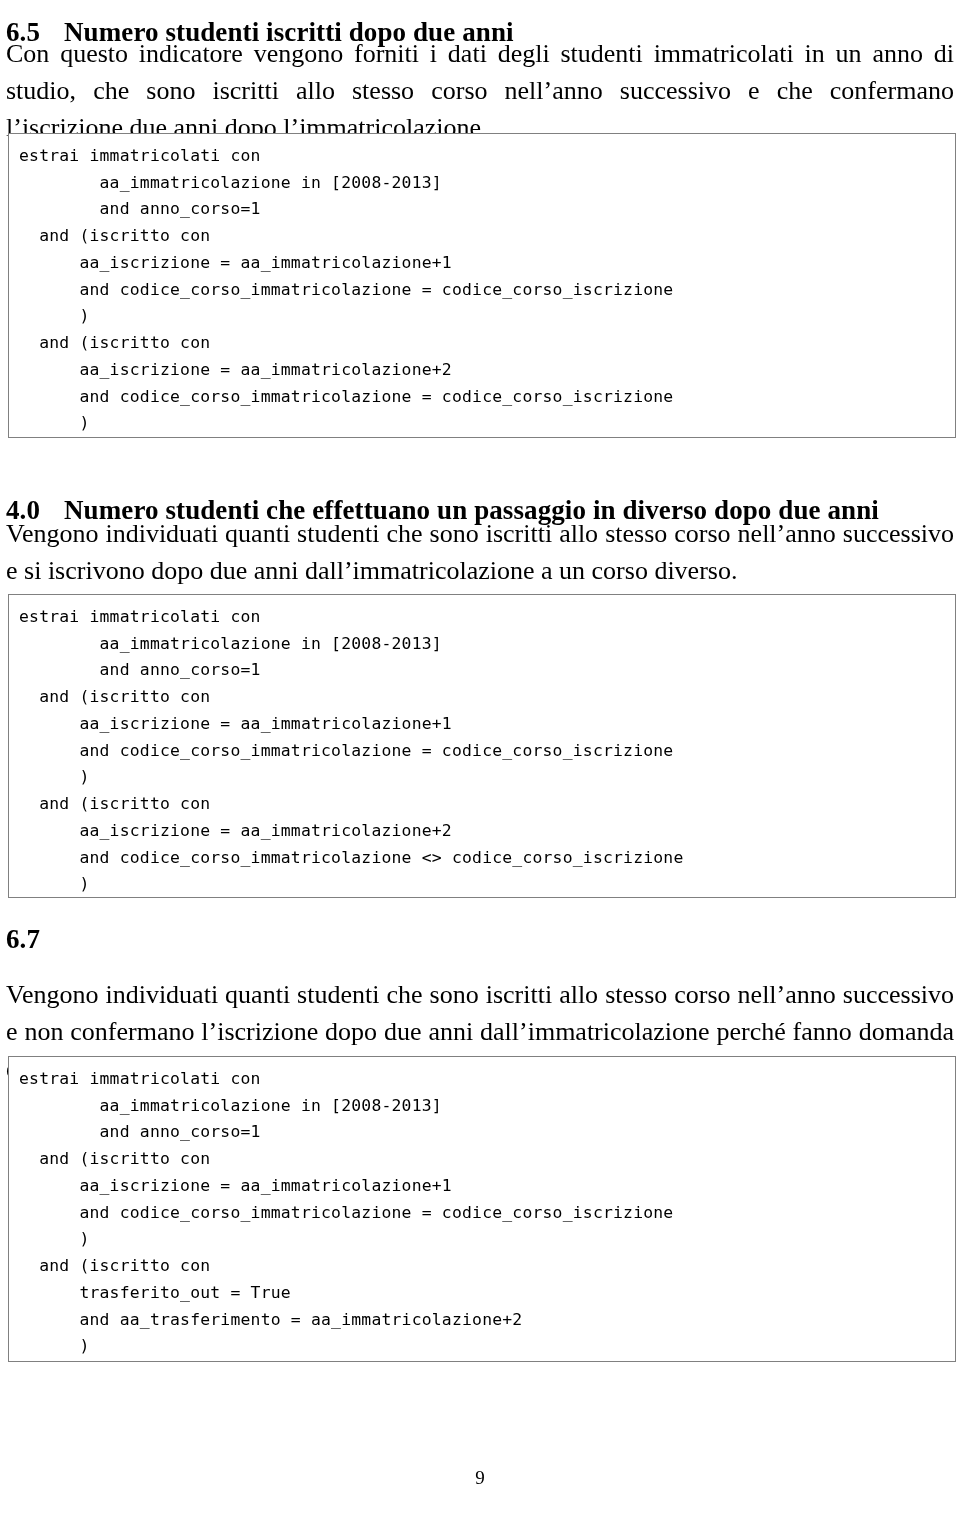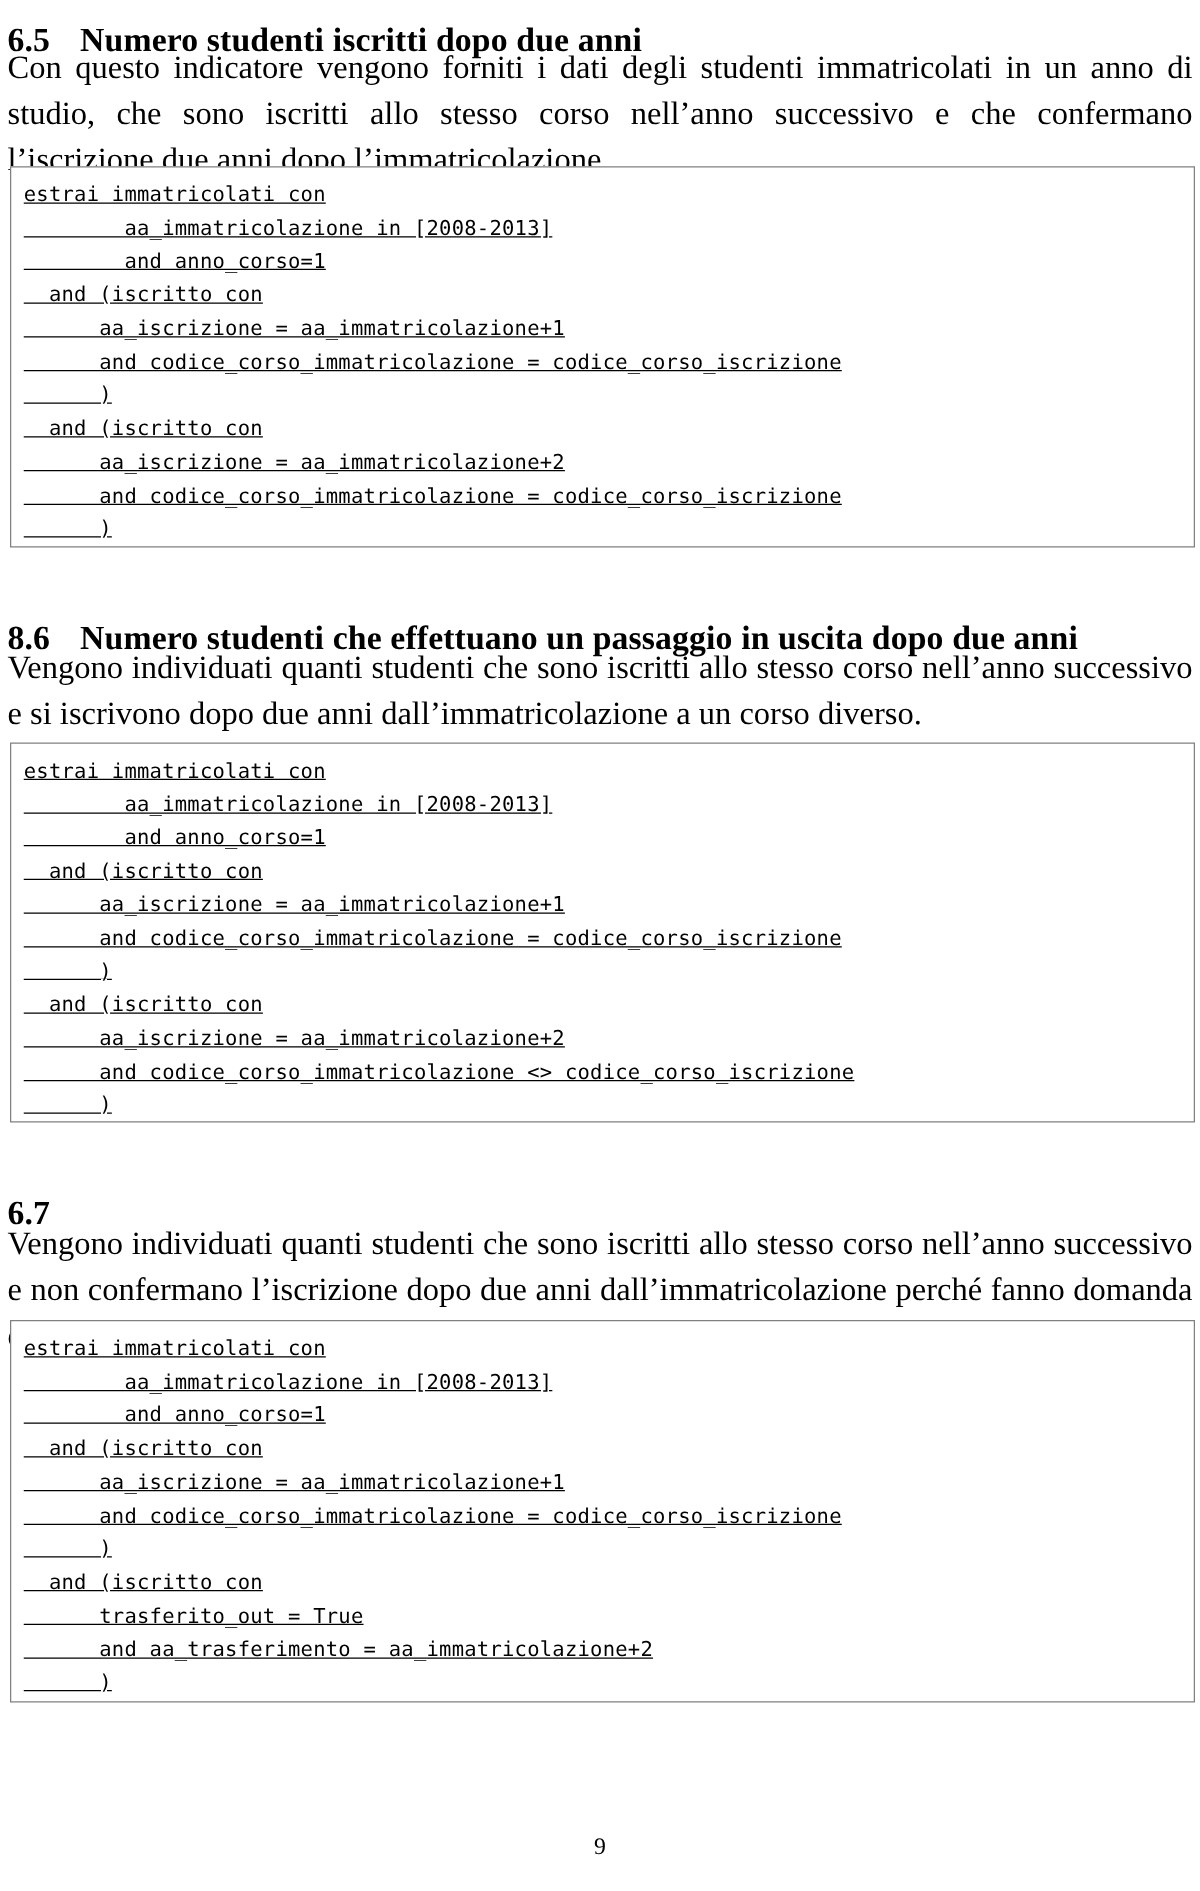--- a/index.html
+++ b/index.html
@@ -55,21 +55,20 @@
     hyphens: none;
   }
 
   
   .code-box {
     border: 1px solid #808080;
     background: #ffffff;
     box-sizing: border-box;
     padding: 9px 10px 10px 10px;
     width: 948px;
-    text-decoration: underline;
   }
   .code-box pre {
     margin: 0;
     font-family: "DejaVu Sans Mono", "Liberation Mono", monospace;
     font-size: 16.4px;
     line-height: 1.63;
     white-space: pre;
     color: #000000;
     letter-spacing: 0.2px;
   }
@@ -86,21 +85,21 @@
   }
 
   
   .abs { position: absolute; }
   #h65   { left: 6px;  top: -4px;   width: 948px; }
   #p65   { left: 6px;  top: 36px;   width: 948px; }
   #box65 { left: 8px;  top: 133px;  height: 305px; }
   #h66   { left: 6px;  top: 474px;  width: 948px; }
   #p66   { left: 6px;  top: 516px;  width: 948px; }
   #box66 { left: 8px;  top: 594px;  height: 304px; }
-  #h67   { left: 6px;  top: 934px;  width: 948px; }
+  #h67   { left: 6px;  top: 903px;  width: 948px; }
   #p67   { left: 6px;  top: 977px;  width: 948px; }
   #box67 { left: 8px;  top: 1056px; height: 306px; }
 </style>
 </head>
 <body>
 
 <div class="page">
 
   <h2 class="section-heading abs" id="h65">
     <span class="sec-num">6.5</span>
@@ -117,22 +116,22 @@
       aa_iscrizione = aa_immatricolazione+1
       and codice_corso_immatricolazione = codice_corso_iscrizione
       )
   and (iscritto con
       aa_iscrizione = aa_immatricolazione+2
       and codice_corso_immatricolazione = codice_corso_iscrizione
       )</pre>
   </div>
 
   <h2 class="section-heading abs" id="h66">
-    <span class="sec-num">8.6</span>
-    <span class="sec-title">Numero studenti che effettuano un passaggio in uscita dopo due anni</span>
+    <span class="sec-num">4.0</span>
+    <span class="sec-title">Numero studenti che effettuano un passaggio in diverso dopo due anni</span>
   </h2>
 
   <p class="body-text abs" id="p66">Vengono individuati quanti studenti che sono iscritti allo stesso corso nell’anno successivo e si iscrivono dopo due anni dall’immatricolazione a un corso diverso.</p>
 
   <div class="code-box abs" id="box66">
     <pre>estrai immatricolati con
         aa_immatricolazione in [2008-2013]
         and anno_corso=1
   and (iscritto con
       aa_iscrizione = aa_immatricolazione+1

